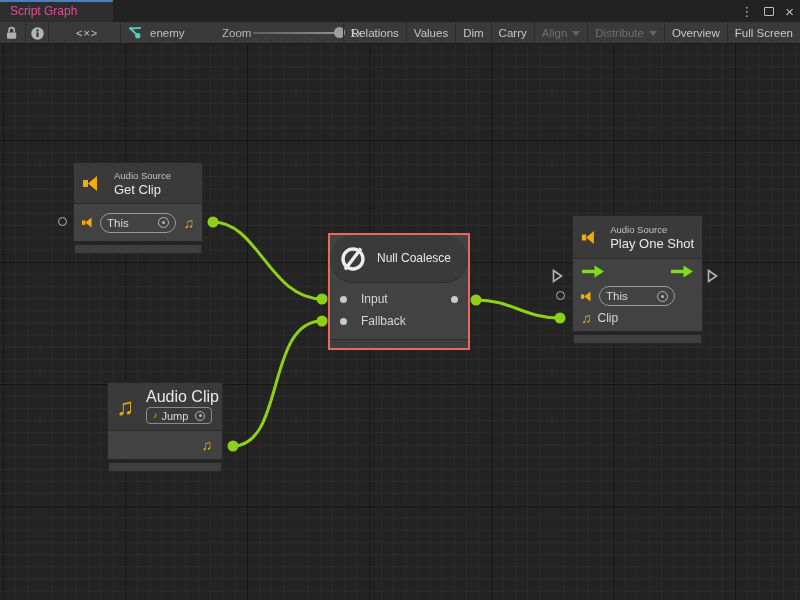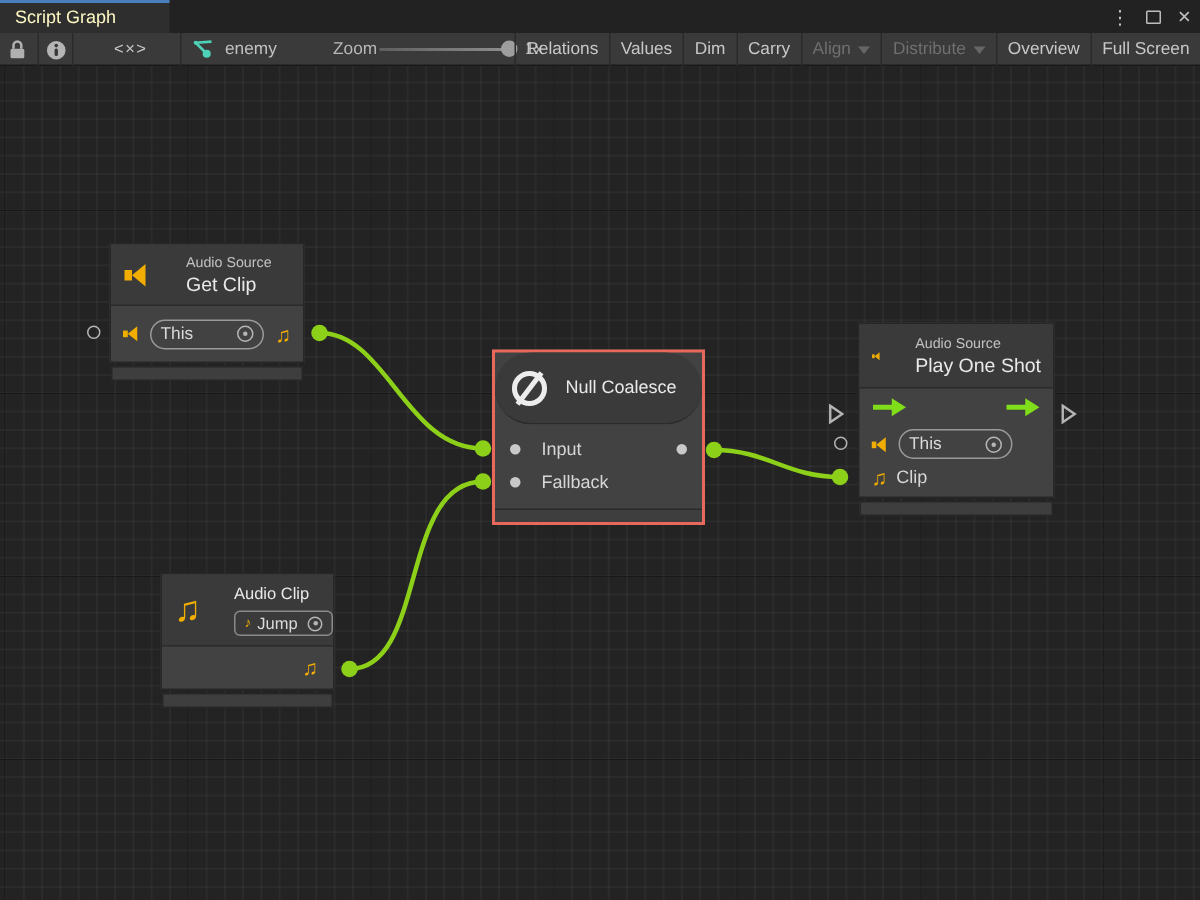--- a/index.html
+++ b/index.html
@@ -3,21 +3,21 @@
 <meta charset="utf-8">
 <style>
   * { margin:0; padding:0; box-sizing:border-box; }
   html,body { width:800px; height:600px; background:#191919; overflow:hidden;
               font-family:"Liberation Sans","DejaVu Sans",sans-serif; }
   .window { position:absolute; inset:0; width:800px; height:600px; }
 
   
   .tabbar { position:absolute; top:0; left:0; right:0; height:22px; background:#222222; }
   .tab { position:absolute; left:0; top:0; width:113px; height:22px; background:#2e2e2e;
-         border-top:2px solid #4a7fbe; color:#fef9c3; font-size:12px; line-height:19px;
+         border-top:2px solid #4a7fbe; color:#ec4899; font-size:12px; line-height:19px;
          padding-left:10px; white-space:nowrap; }
   .win-controls { position:absolute; right:6px; top:0; height:22px; display:flex;
                   align-items:center; gap:11px; color:#bdbdbd; }
   .kebab { font-size:13px; line-height:1; }
   .maxbox { width:10px; height:9px; border:1.5px solid #bdbdbd; border-radius:1px; }
   .closex { font-size:15px; line-height:1; }
 
   
   .toolbar { position:absolute; top:22px; left:0; right:0; height:22px; background:#3a3a3a;
              border-bottom:1px solid #1a1a1a; color:#c6c6c6; font-size:11.5px; }
@@ -44,21 +44,21 @@
       linear-gradient(90deg, rgba(255,255,255,0.035) 1px, transparent 1px);
     background-size:122px 122px,122px 122px,12.2px 12.2px,12.2px 12.2px;
     background-position:3px 96px,3px 0px,3px 10.4px,3px 0px;
     overflow:hidden; }
   .wires { position:absolute; top:0; left:0; }
 
   
   .node { position:absolute; background:#424242; border:1px solid #272727; }
   .node.selected { border:2px solid #e8695c; }
   .node-header { background:#3a3a3a; border-bottom:1px solid #2b2b2b; display:flex;
-                 align-items:center; padding:0 8px; gap:22px; }
+                 align-items:center; padding:0 8px; gap:12px; }
   .hdr-cat { font-size:9.5px; color:#c2c2c2; line-height:12px; white-space:nowrap; }
   .hdr-title { font-size:13px; color:#e9e9e9; line-height:15px; white-space:nowrap; }
   .node-row { display:flex; align-items:center; padding:0 8px; gap:6px; }
   .node-footer { position:absolute; left:0; right:0; height:10px; background:#3e3e3e; border:1px solid #272727; }
   .field { display:flex; align-items:center; justify-content:space-between; border:1px solid #9a9a9a;
            border-radius:10px; height:20px; padding:0 6px; color:#dadada; font-size:11.5px; }
   .field-sm { border-radius:4px; height:17px; border-color:#8a8a8a; background:#3a3a3a;
               font-size:11px; gap:4px; justify-content:flex-start; }
   .target-icon { width:11px; height:11px; border:1.2px solid #b5b5b5; border-radius:50%;
                  position:relative; flex:none; }
@@ -211,21 +211,21 @@
           <span class="label-text" style="margin-left:8px;">Fallback</span>
         </div>
       </div>
       <div style="position:absolute; left:0; right:0; bottom:0; height:9px; background:#3e3e3e; border-top:1px solid #2b2b2b;"></div>
     </div>
 
     <div class="node" style="left:107px; top:338px; width:116px;">
       <div class="node-header" style="height:48px;">
         <span class="note" style="font-size:24px;">♫</span>
         <div>
-          <div class="hdr-title" style="font-size:11px; margin-bottom:3px;">Audio Clip</div>
+          <div class="hdr-title" style="font-size:16px; margin-bottom:3px;">Audio Clip</div>
           <div class="field field-sm" style="width:66px;">
             <span class="note" style="font-size:9px;">♪</span>
             <span style="color:#dadada;">Jump</span>
             <span class="target-icon" style="width:10px;height:10px;margin-left:auto;"></span>
           </div>
         </div>
       </div>
       <div class="node-row" style="height:28px; padding:0 10px;">
         <span class="note" style="font-size:14px; margin-left:auto;">♫</span>
       </div>

